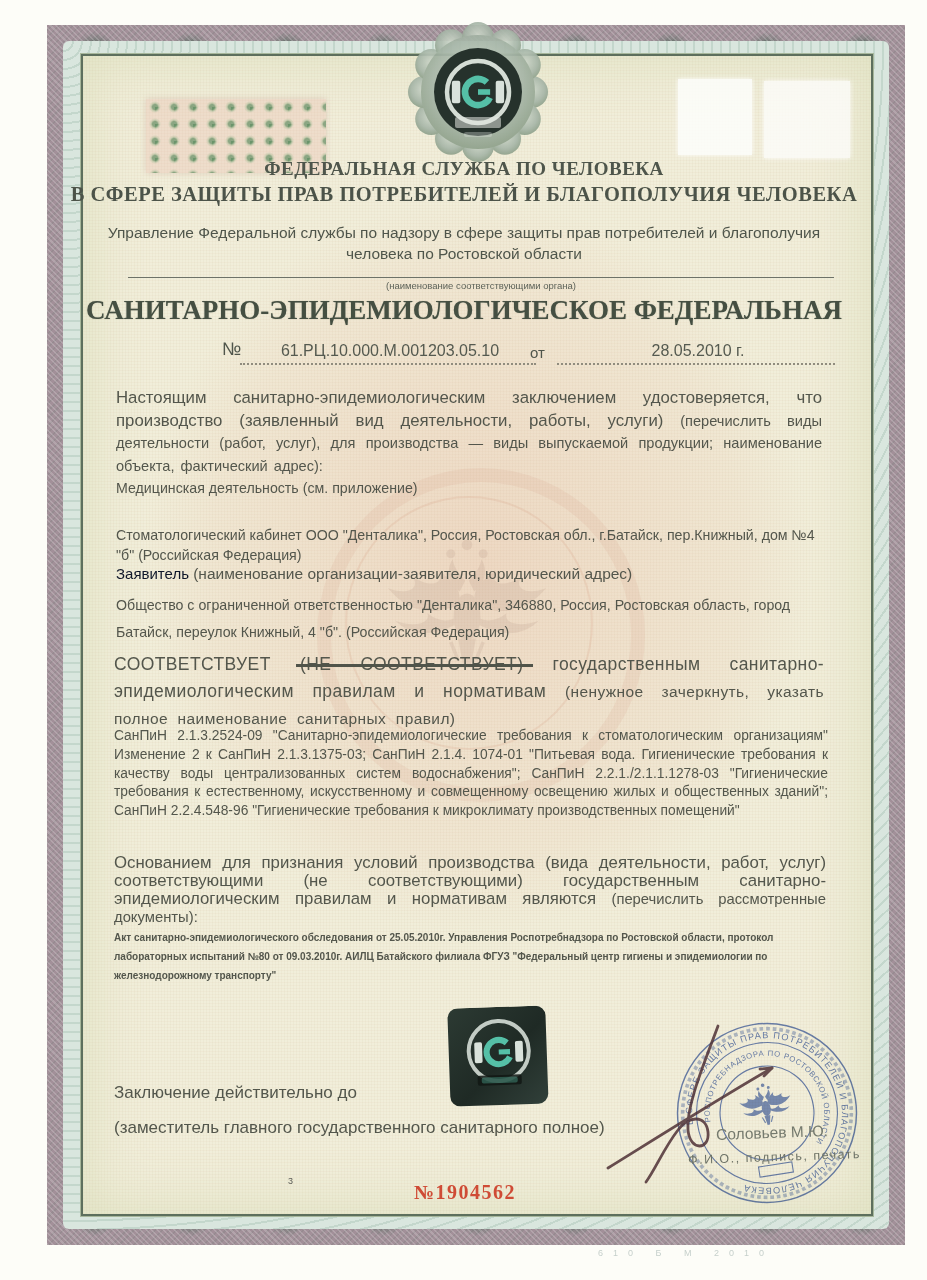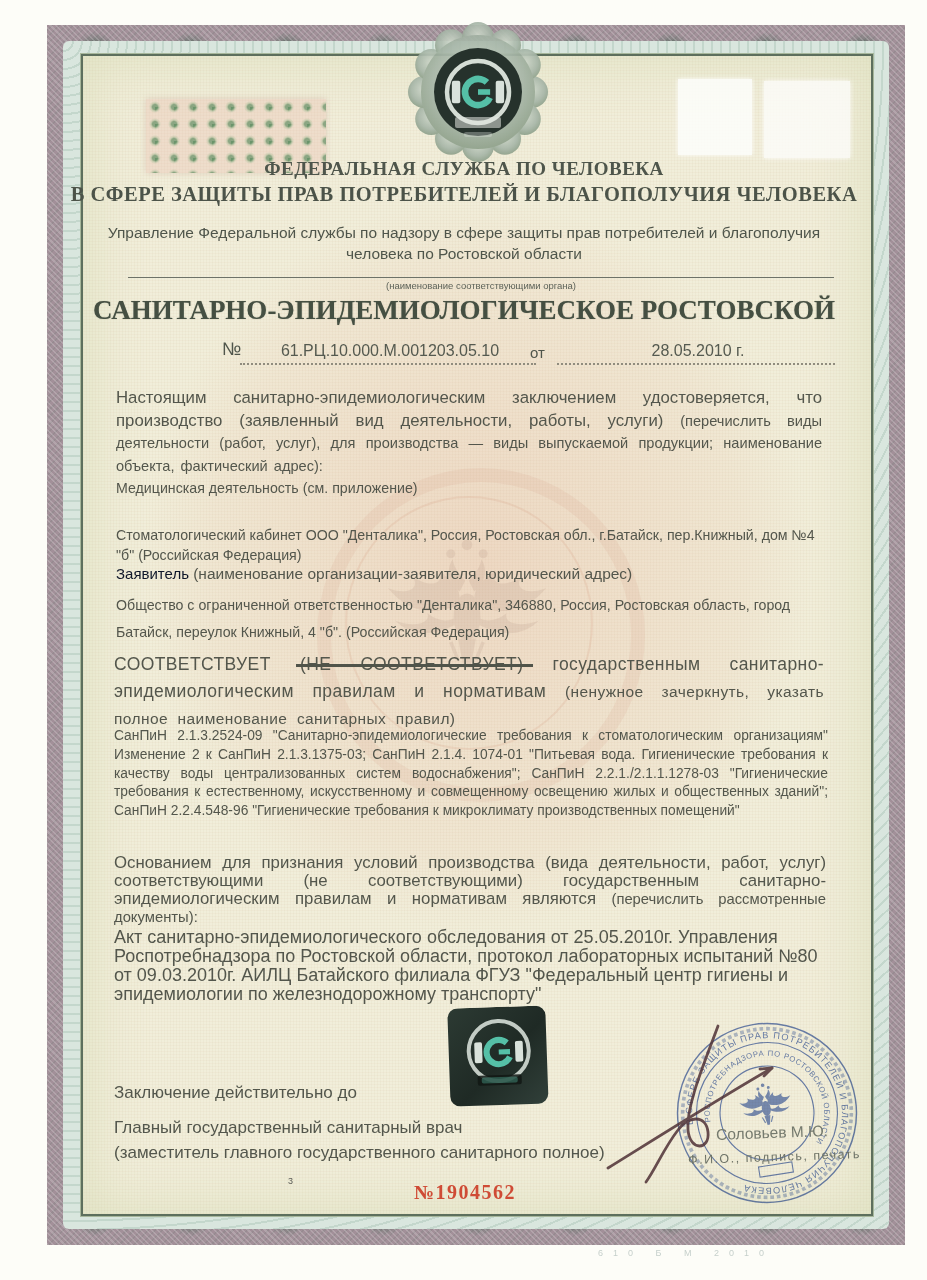--- a/index.html
+++ b/index.html
@@ -78,21 +78,21 @@
   .app-value{left:116px;top:592px;width:712px;font-size:14.2px;line-height:27px;}
 
   .compliance{left:114px;top:651px;width:710px;font-size:17.5px;line-height:27px;text-align:justify;word-spacing:5px;letter-spacing:.4px;}
   .compliance .note{font-size:15.5px;}
   .strike{position:relative;white-space:nowrap;}
   .strike::after{content:"";position:absolute;left:-4px;right:-10px;top:52%;height:2.5px;background:#50544a;}
   .rules{left:114px;top:727px;width:714px;font-size:13.8px;line-height:18.8px;text-align:justify;}
 
   .basis{left:114px;top:842px;width:712px;font-size:16.8px;line-height:18px;text-align:justify;word-spacing:2px;margin-top:12px;}
   .basis .small-note{font-size:14.8px;}
-  .docs{left:114px;top:928px;width:712px;font-size:18px;line-height:19px;}
+  .docs{left:114px;top:928px;width:712px;font-size:10px;line-height:19px;font-weight:bold;}
 
   
   .validity{left:114px;top:1083px;font-size:17px;}
   .sig-title{left:114px;top:1116px;width:570px;font-size:17px;line-height:24.5px;}
   .stamp{left:668px;top:1014px;width:198px;height:198px;transform:rotate(-9deg);mix-blend-mode:multiply;opacity:.85;}
   .signature{left:600px;top:1022px;width:190px;height:170px;}
   .sig-name{left:716px;top:1124px;font-size:15.5px;color:#757a6e;transform:rotate(-2deg);}
   .sig-cap{left:688px;top:1150px;font-size:12.5px;color:#6d7266;letter-spacing:1.5px;transform:rotate(-2deg);}
   .pagemark{left:288px;top:1176px;font-size:9px;color:#5a5a55;}
   .serial{left:330px;top:1181px;width:270px;text-align:center;
@@ -174,21 +174,21 @@
     <use href="#holo-glyph" x="52" y="48" width="56" height="44"></use>
     <rect x="57" y="95" width="46" height="11" rx="2" fill="rgba(225,230,224,.55)"></rect>
     <rect x="66" y="110" width="28" height="5" rx="2" fill="rgba(220,225,220,.35)"></rect>
   </svg>
 
   <div class="abs h1">ФЕДЕРАЛЬНАЯ СЛУЖБА ПО ЧЕЛОВЕКА</div>
   <div class="abs h2">В СФЕРЕ ЗАЩИТЫ ПРАВ ПОТРЕБИТЕЛЕЙ И БЛАГОПОЛУЧИЯ  ЧЕЛОВЕКА</div>
   <div class="abs dept">Управление Федеральной службы по надзору в сфере защиты прав потребителей и благополучия человека по Ростовской области</div>
   <div class="abs rule"></div>
   <div class="abs rule-cap">(наименование соответствующими органа)</div>
-  <div class="abs title">САНИТАРНО-ЭПИДЕМИОЛОГИЧЕСКОЕ РОСТОВСКОЙ</div>
+  <div class="abs title">САНИТАРНО-ЭПИДЕМИОЛОГИЧЕСКОЕ ФЕДЕРАЛЬНАЯ</div>
 
   <div class="abs no-label">№</div>
   <div class="abs no-value">61.РЦ.10.000.М.001203.05.10</div>
   <div class="abs dotted1"></div>
   <div class="abs ot-label">от</div>
   <div class="abs date-value">28.05.2010 г.</div>
   <div class="abs dotted2"></div>
 
   <div class="abs para1">
     <span>Настоящим санитарно-эпидемиологическим заключением удостоверяется, что производство (заявленный вид деятельности, работы, услуги) </span><span class="small-note">(перечислить виды деятельности (работ, услуг), для производства — виды выпускаемой продукции; наименование объекта, фактический адрес):</span>
@@ -222,21 +222,20 @@
     </defs>
     <rect x="2" y="0" width="98" height="98" rx="10" fill="url(#stk)"></rect>
     <circle cx="52" cy="44" r="30" fill="none" stroke="#dfe7e0" stroke-width="4" opacity=".85"></circle>
     <use href="#holo-glyph" x="26" y="25" width="52" height="40"></use>
     <rect x="30" y="68" width="44" height="10" rx="2" fill="rgba(18,24,20,.85)"></rect>
     <rect x="34" y="70" width="36" height="6" rx="2" fill="rgba(85,192,167,.35)"></rect>
   </svg>
 
   <div class="abs validity">Заключение действительно до</div>
   <div class="abs sig-title">
-    <div>Главный государственный санитарный врач</div>
     <div>(заместитель главного государственного санитарного полное)</div>
   </div>
 
   <svg class="abs stamp" viewBox="0 0 270 270">
     <g fill="none" stroke="#5470b8">
       <circle cx="135" cy="135" r="122" stroke-width="2"></circle>
       <circle cx="135" cy="135" r="115" stroke-width="5" stroke-dasharray="5 4" opacity=".5"></circle>
       <circle cx="135" cy="135" r="96" stroke-width="1.6"></circle>
       <circle cx="135" cy="135" r="64" stroke-width="1.6"></circle>
     </g>

